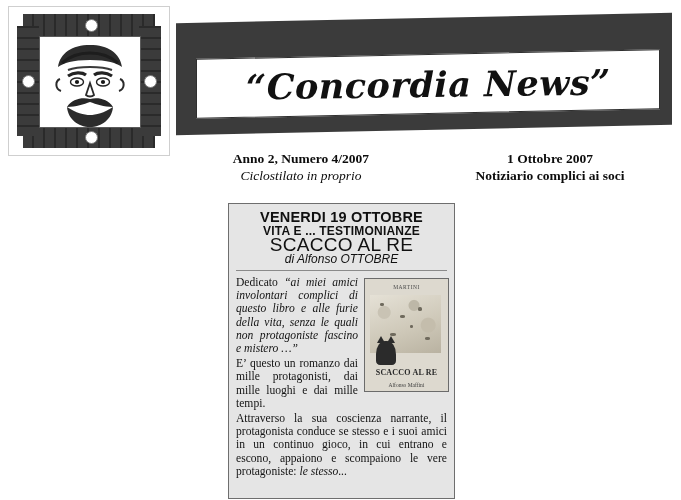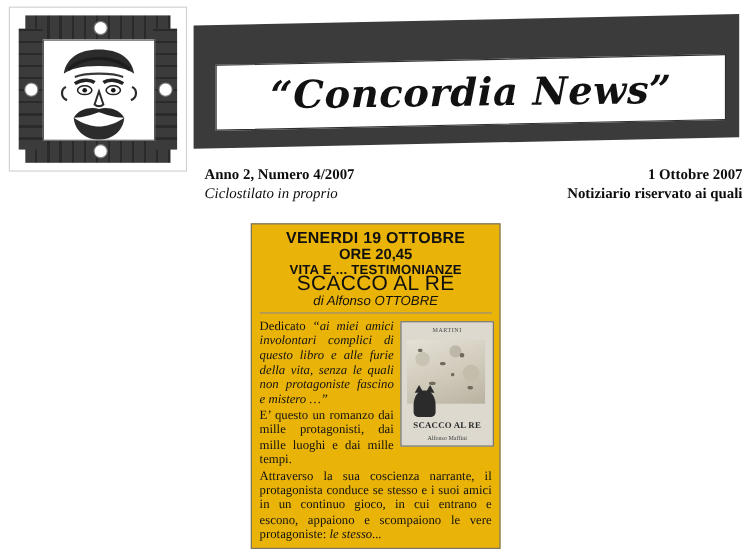--- a/index.html
+++ b/index.html
@@ -133,28 +133,28 @@
     left: 0;
     top: 150px;
     width: 681px;
     height: 40px;
   }
   #issue-left {
     position: absolute;
     left: 186px;
     top: 0;
     width: 230px;
-    text-align: left;
+    text-align: center;
   }
   #issue-right {
     position: absolute;
     left: 425px;
     top: 0;
     width: 250px;
-    text-align: right;
+    text-align: center;
   }
   .issue-strong {
     font-family: "Liberation Serif", serif;
     font-weight: bold;
     font-size: 13.5px;
     line-height: 17px;
     color: #0d0d0d;
   }
   .issue-ital {
     font-family: "Liberation Serif", serif;
@@ -165,21 +165,21 @@
     color: #0d0d0d;
   }
 
   
   #clipping {
     position: absolute;
     left: 228px;
     top: 203px;
     width: 227px;
     height: 296px;
-    background: #eab308;
+    background: #e5e5e5;
     border: 1px solid #6e6e6e;
     box-sizing: border-box;
     padding: 6px 7px 4px 7px;
     overflow: hidden;
   }
   #clip-head {
     text-align: center;
     line-height: 14px;
   }
   .head1 {
@@ -369,29 +369,28 @@
   </div>
 </div>
 
 <div id="issue-line">
   <div id="issue-left">
     <div class="issue-strong">Anno 2, Numero 4/2007</div>
     <div class="issue-ital">Ciclostilato in proprio</div>
   </div>
   <div id="issue-right">
     <div class="issue-strong">1 Ottobre 2007</div>
-    <div class="issue-strong">Notiziario riservato ai  quali</div>
+    <div class="issue-strong">Notiziario complici ai  soci</div>
   </div>
 </div>
 
 <div id="clipping">
 
   <div id="clip-head">
     <div class="head1">VENERDI 19 OTTOBRE</div>
-    <div class="head2">ORE 20,45</div>
     <div class="head3">VITA E ... TESTIMONIANZE</div>
     <div class="head4">SCACCO AL RE</div>
     <div class="head5">di Alfonso OTTOBRE</div>
     <hr id="head-rule">
   </div>
 
   <div id="clip-body">
 
     <div id="cover-wrap">
       <div id="cover">

